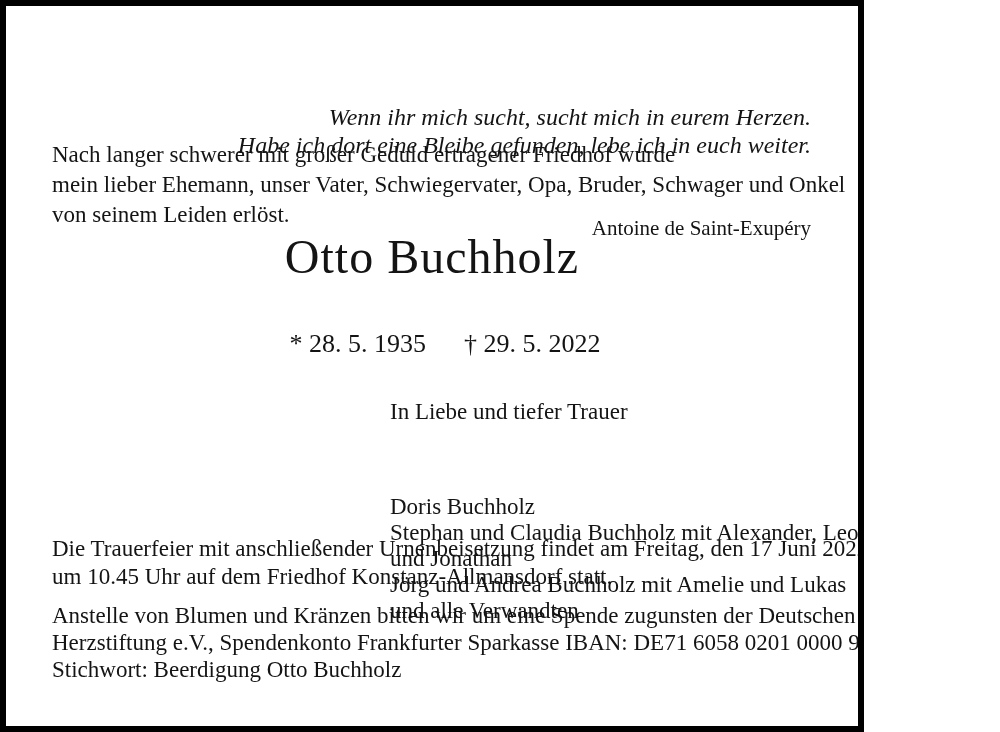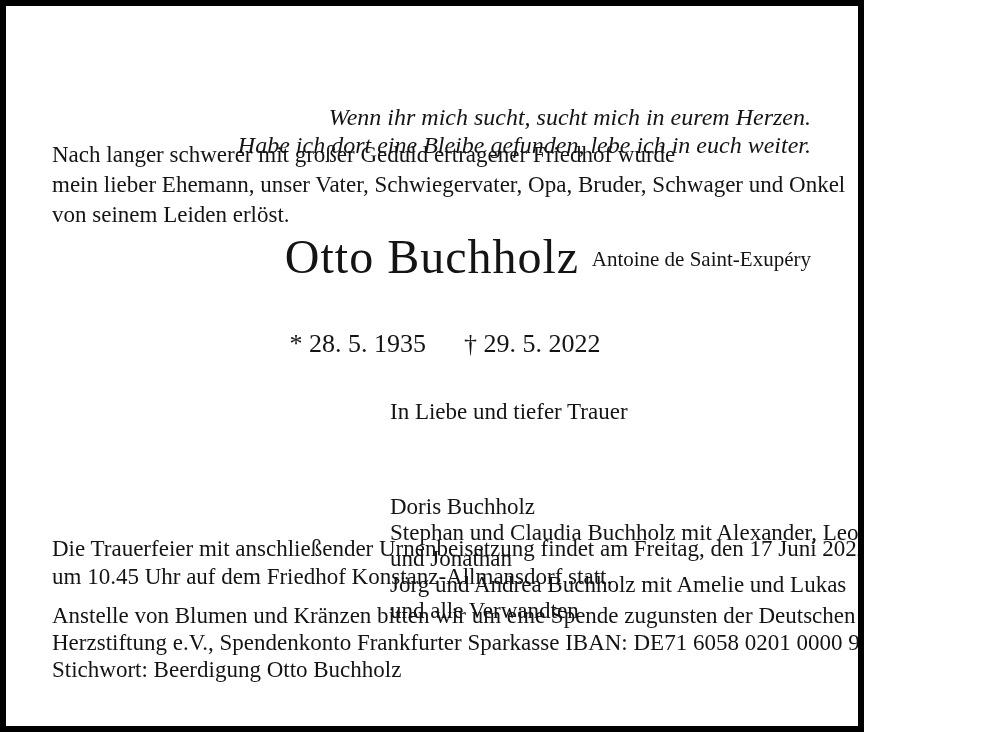--- a/index.html
+++ b/index.html
@@ -26,21 +26,20 @@
     text-align: right;
     font-style: italic;
     font-size: 24px;
     line-height: 28px;
   }
   .quote .attribution {
     font-style: normal;
     font-size: 21px;
     line-height: 27px;
     white-space: pre;
-    margin-top: 31px;
   }
 
   .intro {
     left: 46px;
     top: 134px;
     font-size: 23px;
     line-height: 30px;
   }
 
   .headline {

